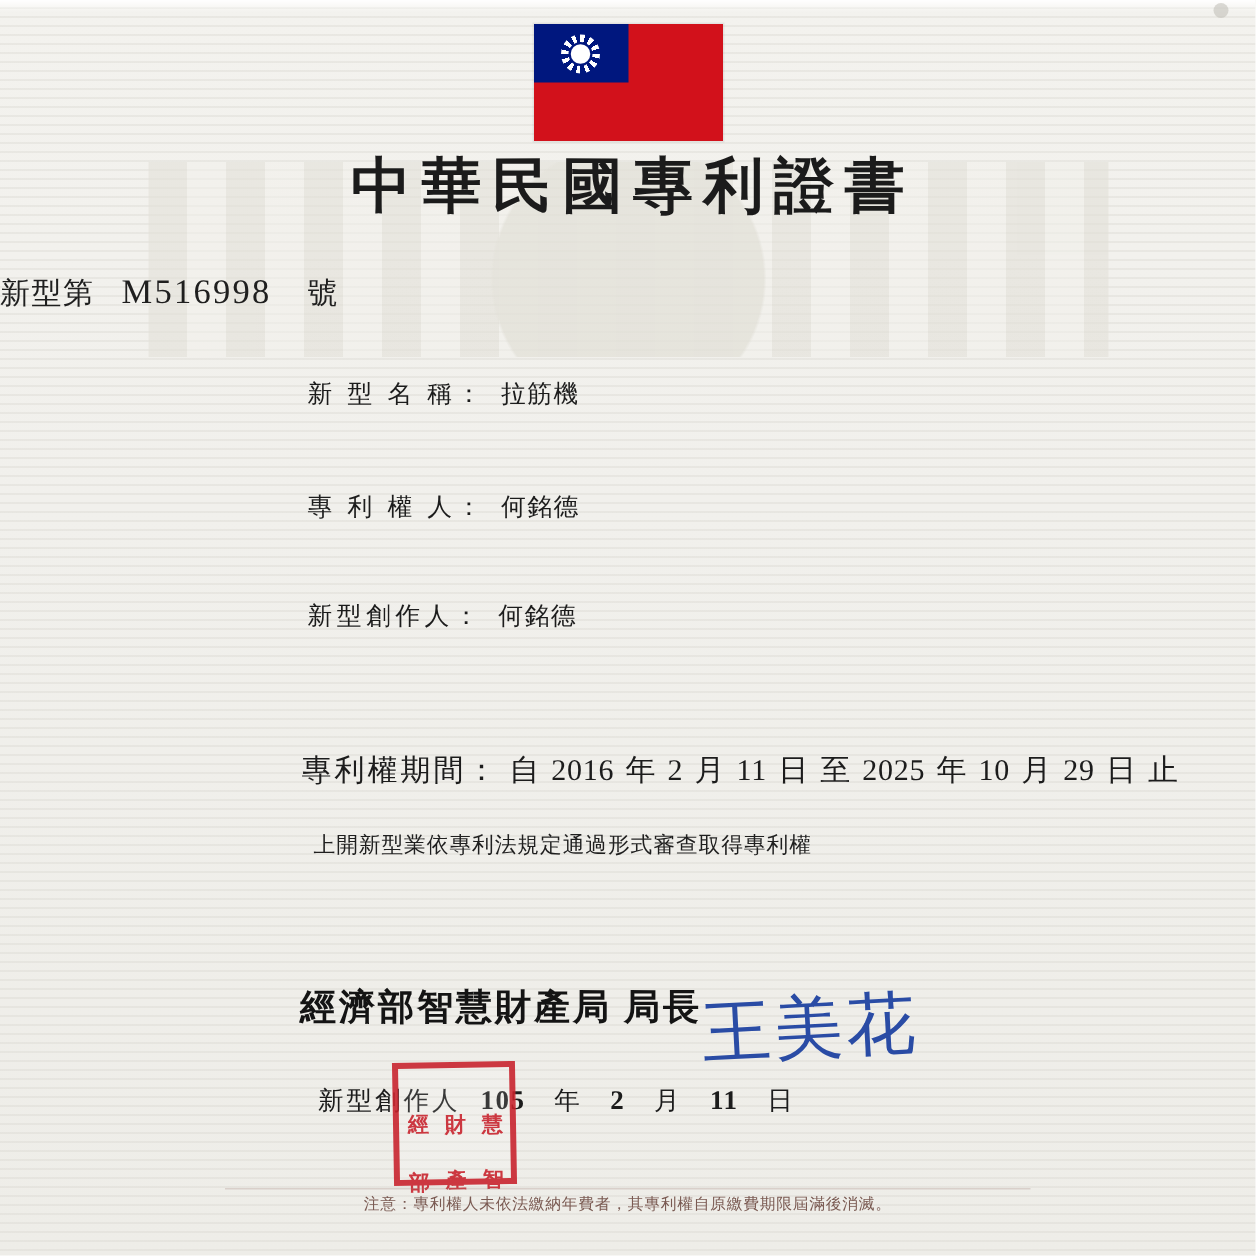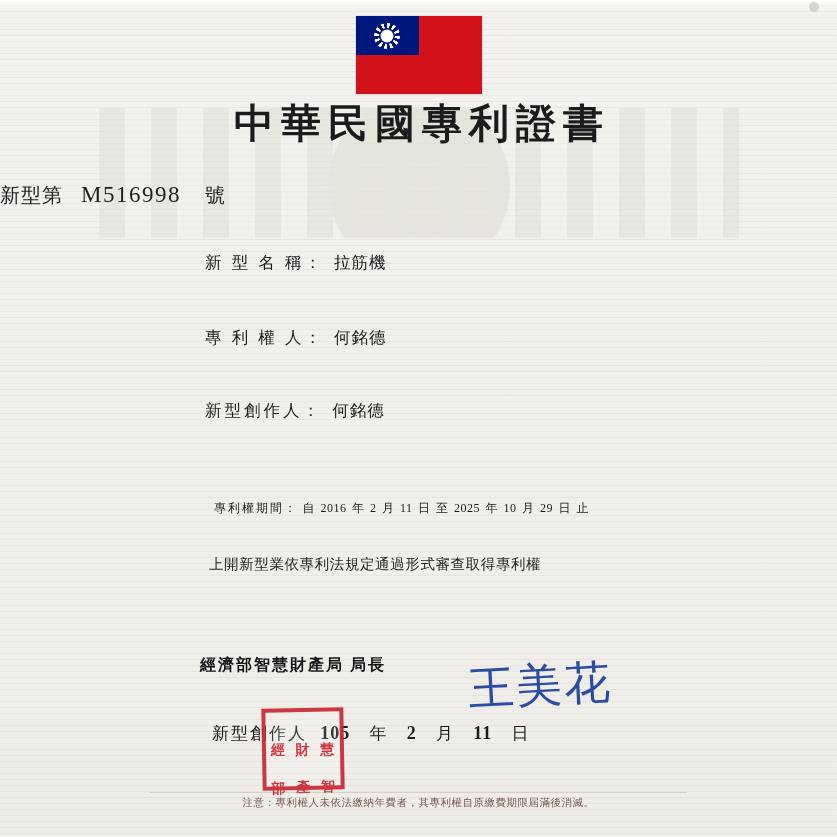--- a/index.html
+++ b/index.html
@@ -164,23 +164,23 @@
   }
   .field .label { letter-spacing: 3px; }
   .field .value { margin-left: 6px; letter-spacing: 1px; }
 
   .f-name   { top: 252px; }
   .f-owner  { top: 327px; }
   .f-author { top: 400px; }
 
   .term {
     position: absolute;
-    left: 214px;
+    left: 201px;
     top: 500px;
-    font-size: 12px;
+    font-size: 20px;
     color: #1c1c1c;
     white-space: nowrap;
     letter-spacing: .5px;
   }
   .term .lbl { letter-spacing: 2px; }
   .term .seg { margin: 0 1px; }
 
   .notes {
     position: absolute;
     left: 209px;
@@ -188,21 +188,21 @@
     font-size: 14.5px;
     line-height: 24px;
     color: #1f1f1f;
     letter-spacing: .6px;
   }
 
   .issuer {
     position: absolute;
     left: 200px;
     top: 655px;
-    font-size: 16px;
+    font-size: 24px;
     font-weight: 700;
     letter-spacing: 2px;
     color: #141414;
   }
 
   .signature {
     position: absolute;
     left: 468px;
     top: 655px;
     font-size: 46px;

